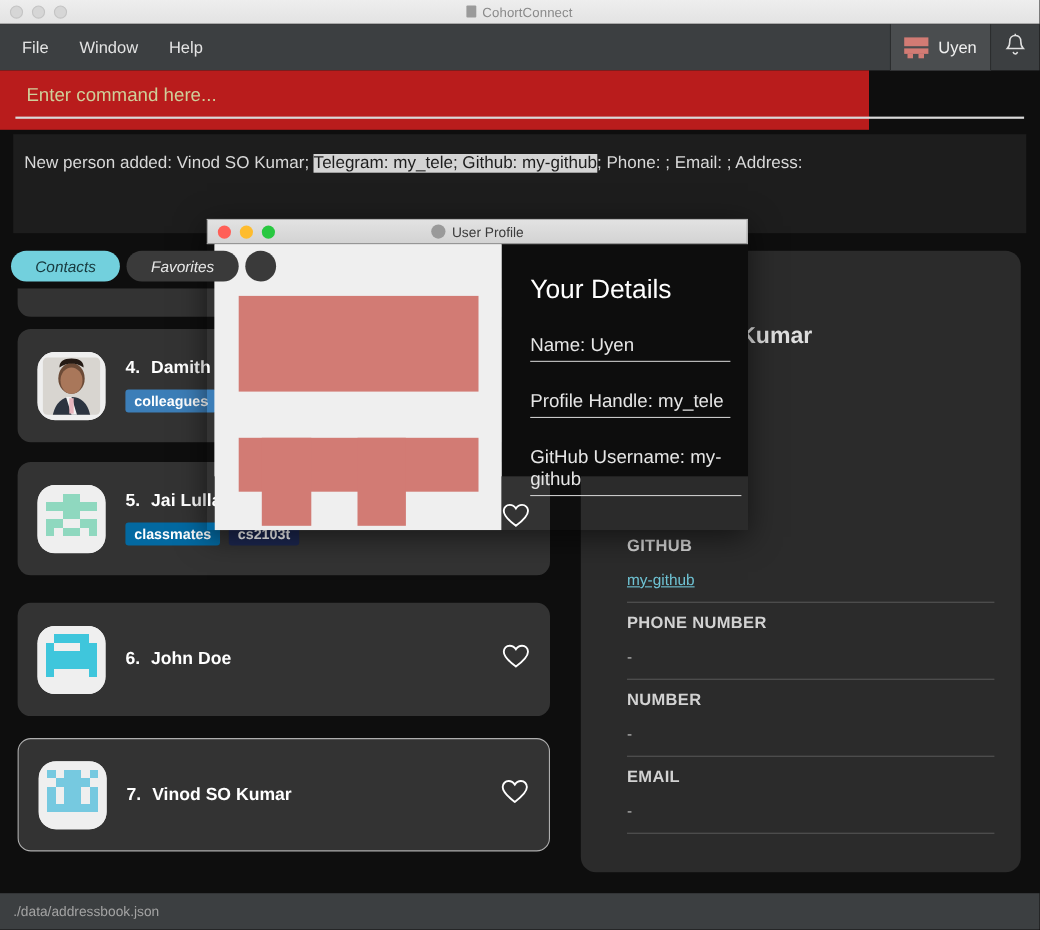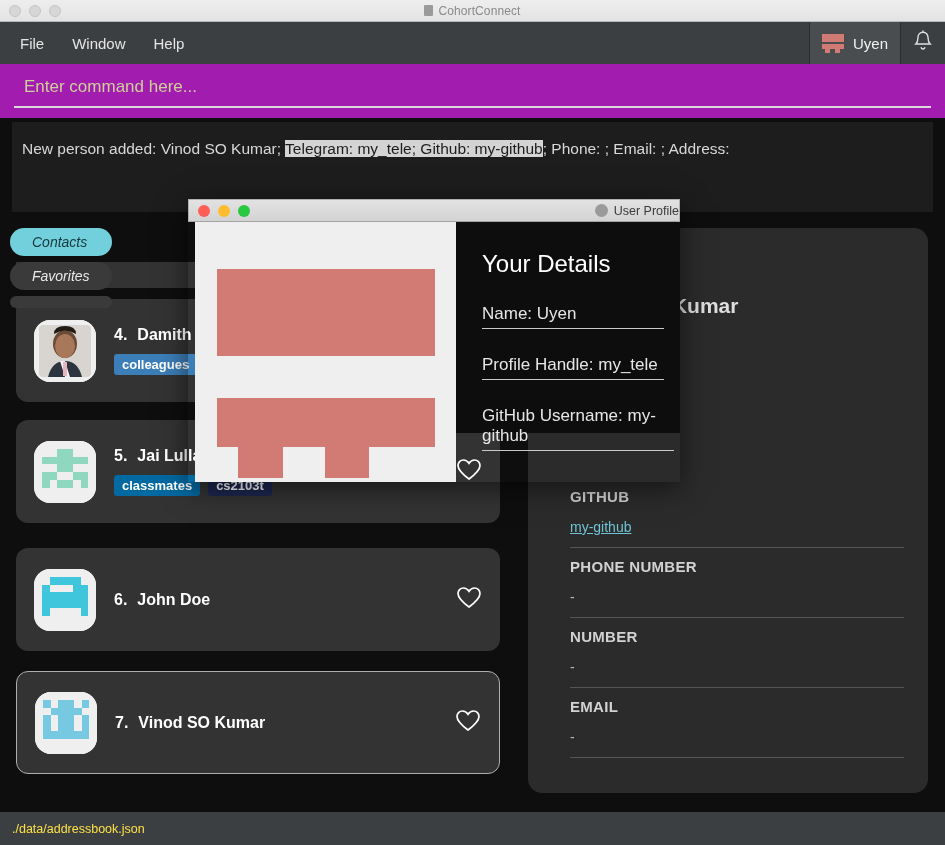--- a/index.html
+++ b/index.html
@@ -48,22 +48,22 @@
     padding: 0 12px 0 10px; cursor: pointer;
   }
   .user-badge .label { font-size: 15px; color: #f0f0f0; }
   .bell-wrap { display: flex; align-items: center; padding: 0 12px; cursor: pointer; }
 
   
   .ph-icon { display: block; }
 
   
   .command-area {
-    position: absolute; top: 64px; left: 0; width: 945px; height: 54px;
-    background: #a21caf;
+    position: absolute; top: 64px; left: 0; width: 790px; height: 54px;
+    background: #b91c1c;
     padding-left: 8px;
   }
   .command-input {
     position: absolute; left: 14px; top: 10px; width: 917px; height: 34px;
     background: transparent; border: none; border-bottom: 2px solid #d9d9d9;
     color: #cfcf9a; font-size: 17px; font-family: "Liberation Sans", sans-serif;
     padding: 0 10px 6px 10px; outline: none;
   }
   .command-input::placeholder { color: #cfcf9a; opacity: 1; }
 
@@ -71,21 +71,21 @@
   .result-box {
     position: absolute; top: 122px; left: 12px; width: 921px; height: 90px;
     background: #1d1d1d; padding: 16px 10px 0 10px;
   }
   .result-text { font-size: 15.5px; color: #d8d8d8; line-height: 1.4; white-space: nowrap; }
   .result-text .sel { background: #d4d4d4; color: #1d1d1d; }
 
   
   .tabs {
     position: absolute; top: 228px; left: 10px;
-    display: flex; gap: 6px; z-index: 2; flex-direction: column;
+    display: flex; gap: 6px; z-index: 2;
   }
   .tab {
     font-size: 14px; font-style: italic; color: #e8e8e8;
     background: #3a3a3a; border-radius: 14px; padding: 6px 22px; cursor: pointer;
   }
   .tab.active { background: #72d0dd; color: #17383d; }
 
   
   .list-panel {
     position: absolute; top: 262px; left: 12px; width: 492px; height: 530px;
@@ -131,39 +131,39 @@
   .field-value { font-size: 14px; color: #b9b9b9; }
   .field-value.link { color: #6fc3d4; text-decoration: underline; cursor: pointer; }
   .field-sep { border-bottom: 1px solid #555555; margin: 12px 0 10px 0; }
   .field-block { margin-bottom: 0; margin-left: 18px; }
 
   
   .status-bar {
     position: absolute; bottom: 0; left: 0; width: 945px; height: 33px;
     background: #3c3f41; display: flex; align-items: center;
   }
-  .status-text { font-size: 12.5px; color: #fde047; padding-left: 12px; }
+  .status-text { font-size: 12.5px; color: #a3a3a3; padding-left: 12px; }
 
   
   .dialog {
     position: absolute; top: 199px; left: 188px; width: 492px; height: 283px;
     box-shadow: 0 6px 26px rgba(0,0,0,.55);
   }
   .dlg-titlebar {
     height: 23px; background: linear-gradient(#e2e2e2, #d3d3d3);
     border: 1px solid #b0b0b0; border-bottom: 1px solid #a3a3a3;
     display: flex; align-items: center; position: relative;
   }
   .dlg-traffic { display: flex; gap: 8px; padding-left: 9px; }
   .dlg-light { width: 12px; height: 12px; border-radius: 50%; }
   .dlg-light.red { background: #ff5f57; }
   .dlg-light.yellow { background: #febc2e; }
   .dlg-light.green { background: #28c840; }
   .dlg-title {
-    position: absolute; left: 0; right: 0; text-align: right;
+    position: absolute; left: 0; right: 0; text-align: center;
     font-size: 12.5px; color: #3b3b3b;
   }
   .dlg-title .person-glyph {
     display: inline-block; width: 13px; height: 13px; border-radius: 50%;
     background: #9a9a9a; vertical-align: -2px; margin-right: 6px;
   }
   .dlg-body { display: flex; height: 211px; padding-left: 7px; }
   .dlg-left { width: 261px; background: #efefef; position: relative; }
   .dlg-right { flex: 1; background: #0d0d0d; padding: 28px 0 0 26px; }
   .dlg-heading { font-size: 24px; color: #ffffff; font-weight: normal; }

